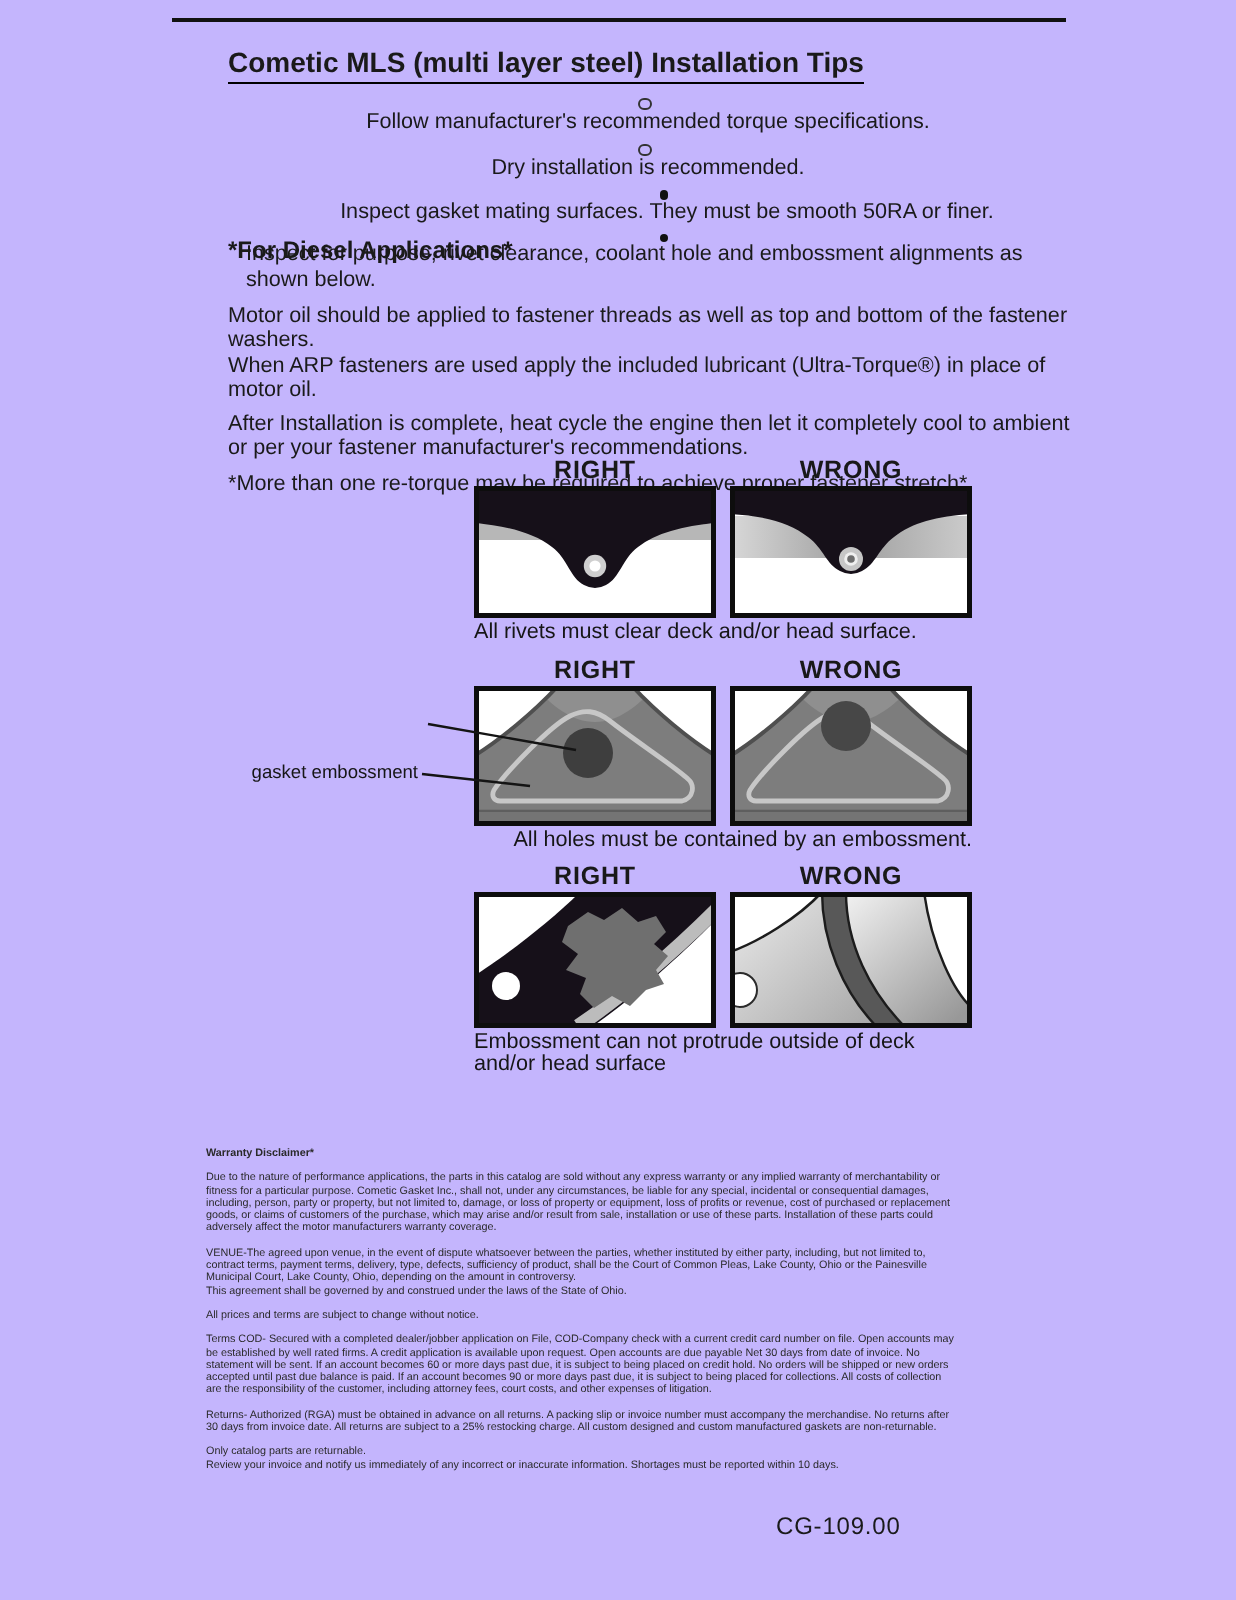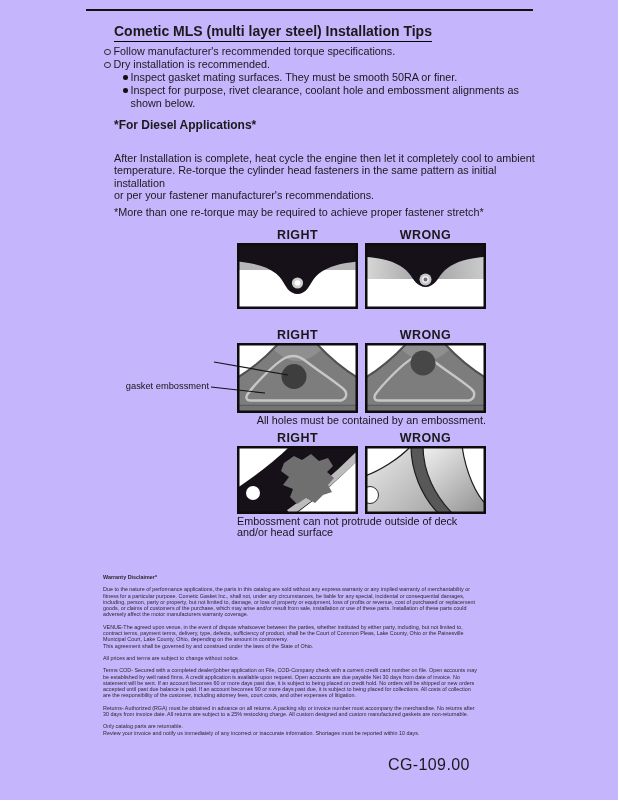--- a/index.html
+++ b/index.html
@@ -6,42 +6,42 @@
   .page {
     position:relative; width:618px; height:800px; background:#c4b5fd;
     font-family:"Liberation Sans", sans-serif; color:#1a1a1a; overflow:hidden;
   }
   .top-rule { position:absolute; left:86px; top:9px; width:447px; height:2px; background:#111; }
 
   .title { position:absolute; left:114px; top:23px; font-size:14px; font-weight:bold; }
   .title .title-text { display:inline-block; border-bottom:1.8px solid #000; padding-bottom:1.5px; }
 
   .tips { position:absolute; left:104px; top:45px; width:440px; font-size:10.8px; }
-  .tip-row { display:flex; align-items:flex-start; line-height:13px; }
+  .tip-row { display:flex; align-items:center; line-height:13px;flex-direction:column; }
   .tip-row.lvl2 { margin-left:19px; }
   .bullet { flex:0 0 auto; display:inline-block; }
   .bullet.ring { width:4.5px; height:4.5px; border:1.1px solid #333; border-radius:50%; margin:3.5px 3px 0 0; }
   .bullet.dot  { width:4.5px; height:4.5px; background:#111; border-radius:50%; margin:4px 3px 0 0; }
 
   .diesel { position:absolute; left:114px; top:118px; width:432px; font-size:10.8px; line-height:12.3px; }
   .diesel-heading { font-size:12px; font-weight:bold; line-height:14px; margin-bottom:20px; }
   .para { margin-bottom:5px; }
 
   .rw-label { position:absolute; width:121px; text-align:center; font-size:12.5px; font-weight:bold; letter-spacing:0.4px; color:#191919; }
   .diag-box { position:absolute; width:121px; }
   .diag-box svg { display:block; }
   .caption { position:absolute; font-size:10.8px; line-height:11px; color:#161616; }
   .callout { position:absolute; font-size:9.3px; line-height:10px; color:#161616; text-align:right; }
   .leader-overlay { position:absolute; left:85px; top:225px; width:448px; height:320px; pointer-events:none; }
 
   .fineprint { position:absolute; left:103px; top:574px; width:432px; font-size:5.4px; line-height:6.3px; color:#2a2a2a; }
   .fp-heading { font-weight:bold; margin-bottom:6px; }
   .fp-para { margin-bottom:6px; }
 
-  .page-number { position:absolute; left:388px; top:756px; font-size:16px; letter-spacing:0.4px; color:#1a1a1a; }
+  .page-number { position:absolute; left:388px; top:756px; font-size:12px; letter-spacing:0.4px; color:#1a1a1a; }
 </style>
 </head>
 <body>
 
 <div class="page">
 
   <div class="top-rule"></div>
 
   <h1 class="title" style="margin:0;">
     <span class="title-text">Cometic MLS (multi layer steel) Installation Tips</span>
@@ -62,22 +62,25 @@
     </div>
     <div class="tip-row lvl2">
       <span class="bullet dot"></span>
       <span>Inspect for purpose, rivet clearance, coolant hole and embossment alignments as shown below.</span>
     </div>
   </div>
 
   <div class="diesel">
     <div class="diesel-heading">*For Diesel Applications*</div>
     <div class="para">
+        <div>Motor oil should be applied to fastener threads as well as top and bottom of the fastener washers.</div>
+        <div>When ARP fasteners are used apply the included lubricant (Ultra-Torque®) in place of motor oil.</div>
+      </div>
+    <div class="para">
         <div>After Installation is complete, heat cycle the engine then let it completely cool to ambient</div>
-        <div>temperature. Re-torque the cylinder head fasteners in the same pattern as initial installation</div>
         <div>or per your fastener manufacturer's recommendations.</div>
       </div>
     <div class="para">*More than one re-torque may be required to achieve proper fastener stretch*</div>
   </div>
 
   <div class="rw-label" style="left:237px; top:228px;">RIGHT</div>
   <div class="rw-label" style="left:365px; top:228px;">WRONG</div>
 
   <div class="diag-box" style="left:237px; top:243px;">
     <svg width="121" height="66" viewBox="0 0 121 66">
@@ -100,20 +103,21 @@
       </defs>
       <rect width="121" height="66" fill="#ffffff"></rect>
       <rect y="15" width="121" height="21" fill="url(#dg1)"></rect>
       <path d="M0,0 H121 V14 C103,15 91,18.5 82,25.5 C74,31.5 73,39 66,42.5 Q60.5,45.5 55,42.5 C48,39 47,31.5 39,25.5 C30,18.5 18,15 0,14 Z" fill="#161019"></path>
       <circle cx="60.5" cy="36.5" r="6" fill="#c6c6c6"></circle>
       <circle cx="60.5" cy="36.5" r="3.4" fill="#efefef"></circle>
       <circle cx="60.5" cy="36.5" r="1.9" fill="#6e6e6e"></circle>
       <rect x="1.25" y="1.25" width="118.5" height="63.5" fill="none" stroke="#0d0d0d" stroke-width="2.5"></rect>
     </svg>
   </div>
+  <div class="caption" style="left:237px; top:311px;">All rivets must clear deck and/or head surface.</div>
 
   <div class="rw-label" style="left:237px; top:328px;">RIGHT</div>
   <div class="rw-label" style="left:365px; top:328px;">WRONG</div>
 
   <div class="callout" style="left:84px; top:381px; width:125px;">gasket embossment</div>
 
   <div class="diag-box" style="left:237px; top:343px;">
     <svg width="121" height="70" viewBox="0 0 121 70">
       <rect width="121" height="70" fill="#7d7d7d"></rect>
       <path d="M30,0 H91 C82,10 72,18 60.5,18 C49,18 39,10 30,0 Z" fill="#8f8f8f"></path>

